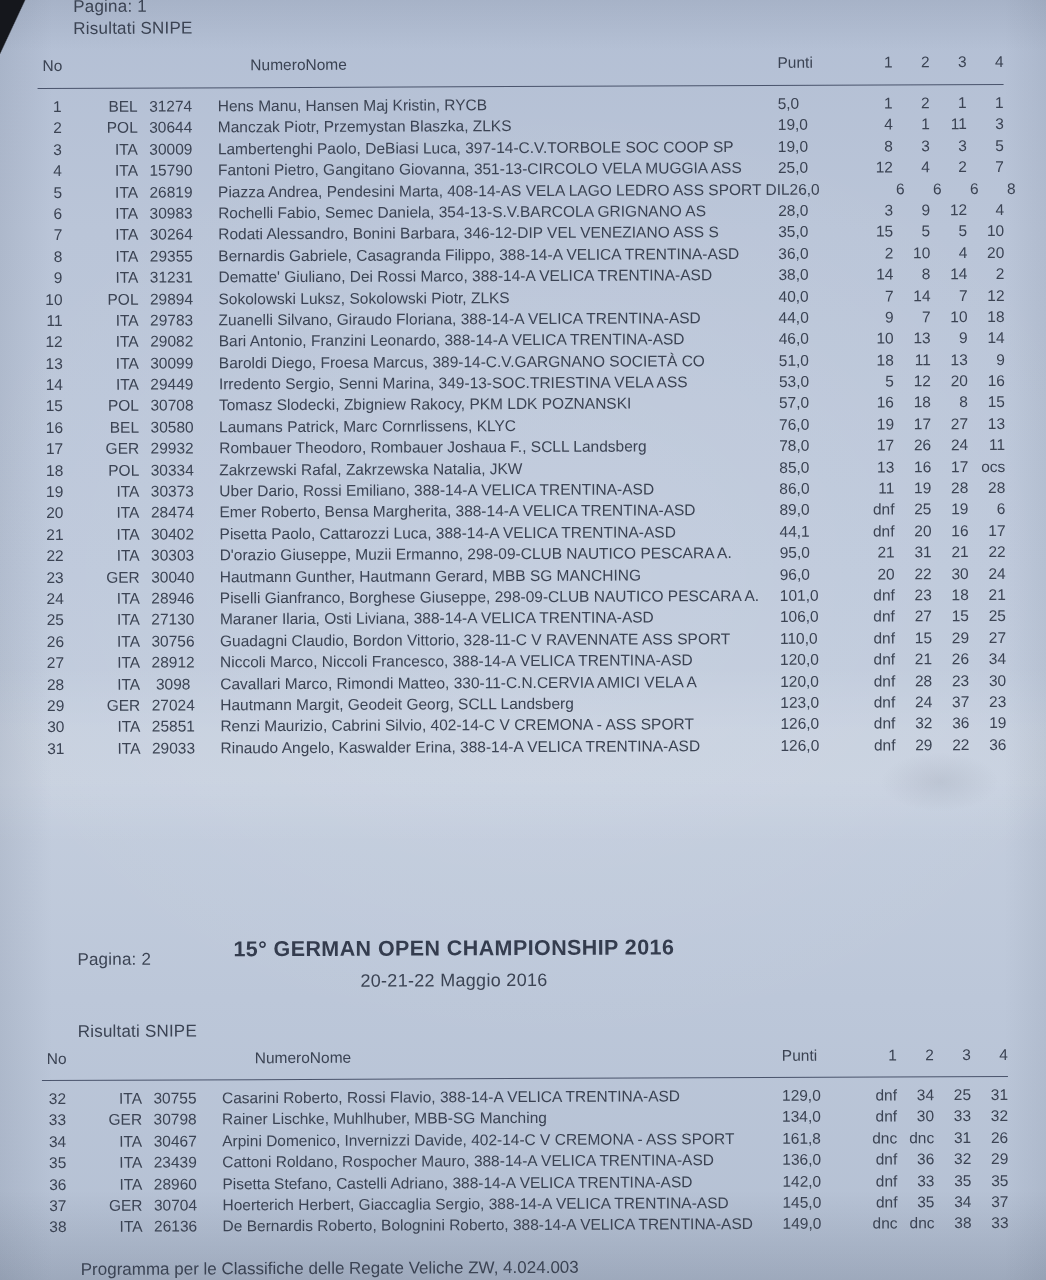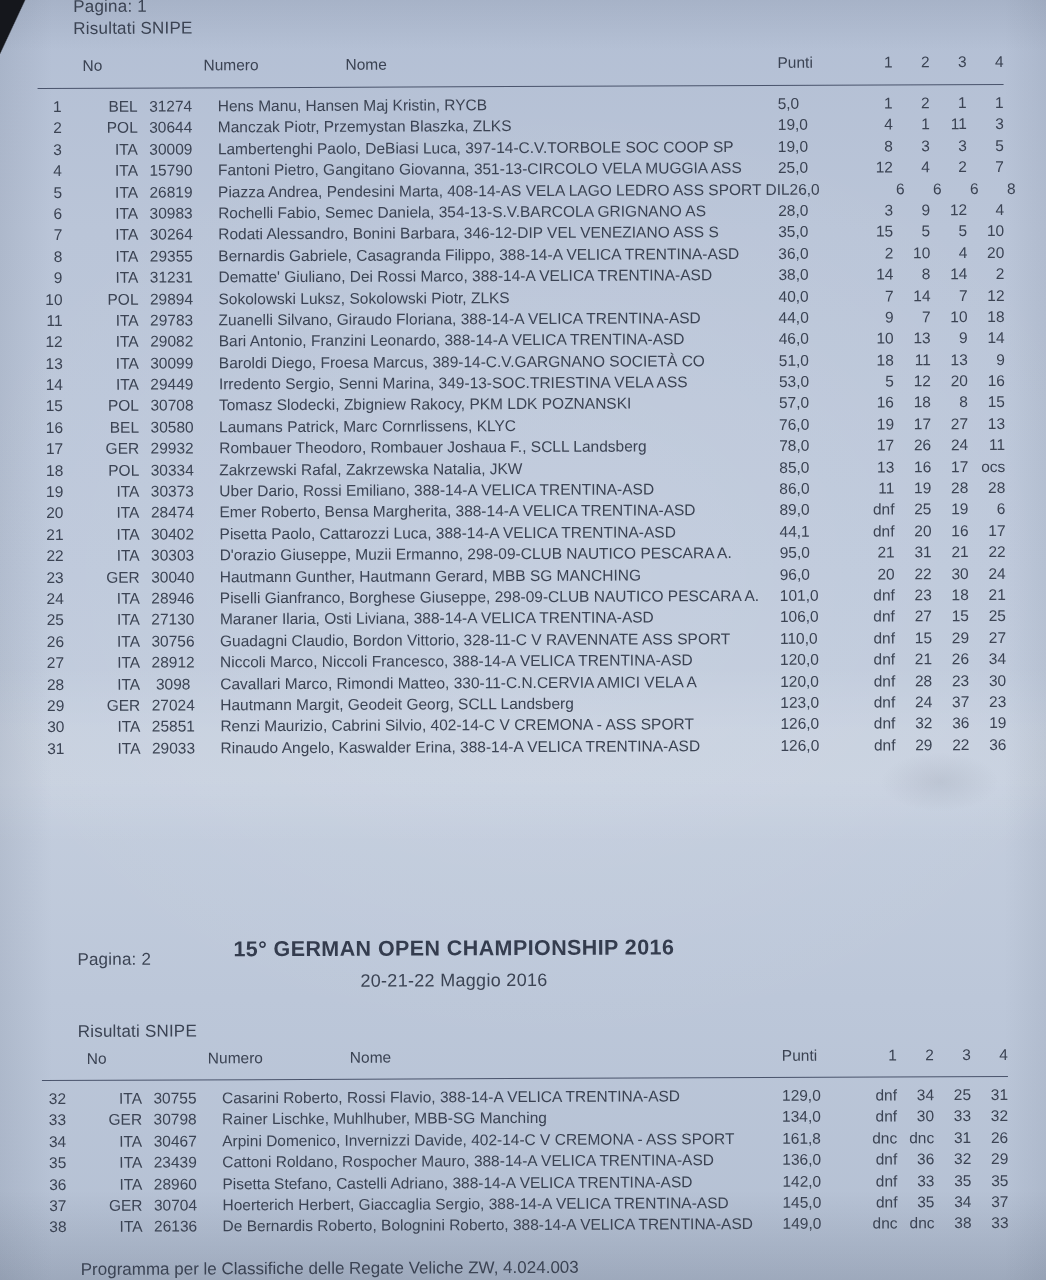--- a/index.html
+++ b/index.html
@@ -27,22 +27,22 @@
   .row{height:21.4px;}
   .cell{display:inline-block;flex:0 0 auto;}
   .c-no{width:26px;text-align:right;}
   .c-nat{width:62px;text-align:right;padding-left:14px;box-sizing:content-box;}
   .c-nat-h{width:76px;}
   .c-numero{width:66px;text-align:center;}
   .c-nome{flex:1 1 auto;text-align:left;padding-left:14px;overflow:visible;}
   .c-punti{width:78px;}
   .c-r{width:37px;text-align:right;}
   .hline{position:absolute;left:40px;width:966px;border-top:1.6px solid #49536b;}
-  .h-no{text-align:left;padding-left:7px;width:19px;margin-left:40px;}
-  .h-numero{text-align:left;width:142px;padding-left:12px;}
+  .h-no{text-align:left;padding-left:7px;width:19px;}
+  .h-numero{text-align:right;width:142px;padding-left:12px;}
   .h-nome{flex:1 1 auto;text-align:left;}
   .title-wrap{position:absolute;left:0;top:936px;width:905px;text-align:center;}
   .ev-title{font-size:21.5px;font-weight:bold;letter-spacing:0.4px;color:#343c4e;}
   .ev-dates{font-size:18px;margin-top:9px;letter-spacing:0.3px;}
   .footer{position:absolute;left:78px;top:1258px;font-size:17px;white-space:nowrap;}
 </style>
 </head>
 <body>
 
 <div class="photo-shade"></div>

